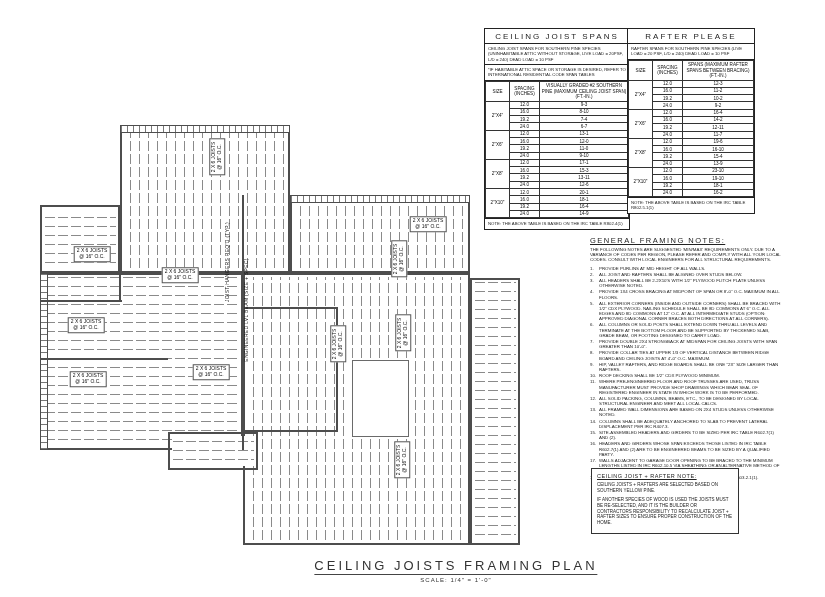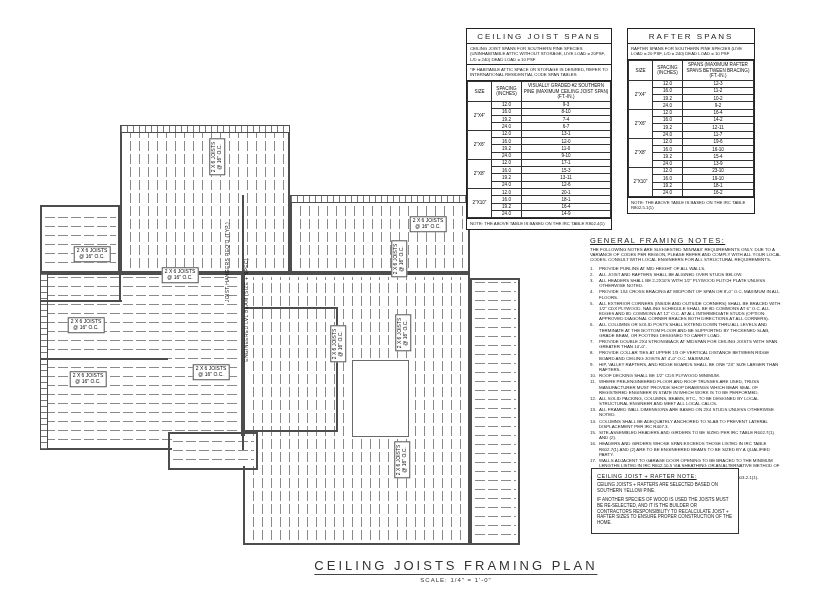--- a/index.html
+++ b/index.html
@@ -168,21 +168,21 @@
       <span></span>
     </div>
   </div>
 
   <div class="plan-title-wrap" style="left:408px;top:558px;margin-left:48px;">
     <div class="plan-title">CEILING JOISTS FRAMING PLAN</div>
     <div class="plan-scale">SCALE: 1/4" = 1'-0"</div>
   </div>
 </div>
 
-<div class="spantable" style="left:466px;top:28px;width:146px;">
+<div class="spantable" style="left:484px;top:28px;width:146px;">
   <div class="tt">CEILING JOIST SPANS</div>
   <div class="tsub">CEILING JOIST SPANS FOR SOUTHERN PINE SPECIES (UNINHABITABLE ATTIC WITHOUT STORAGE, LIVE LOAD = 20PSF, L/D = 240) DEAD LOAD = 10 PSF</div>
   <div class="tsub">*IF HABITABLE ATTIC SPACE OR STORAGE IS DESIRED, REFER TO INTERNATIONAL RESIDENTIAL CODE SPAN TABLES</div>
   <table>
     <thead>
       <tr>
         <th class="c-size">SIZE</th>
         <th class="c-sp">SPACING (INCHES)</th>
         <th>VISUALLY GRADED #2 SOUTHERN PINE (MAXIMUM CEILING JOIST SPAN) (FT.-IN.)</th>
       </tr>
@@ -261,21 +261,21 @@
       <tr>
         <td>24.0</td>
         <td>14-9</td>
       </tr>
     </tbody>
   </table>
   <div class="tnote">NOTE: THE ABOVE TABLE IS BASED ON THE IRC TABLE R802.4(1)</div>
 </div>
 
 <div class="spantable" style="left:627px;top:28px;width:128px;">
-  <div class="tt">RAFTER SPANS</div>
+  <div class="tt">RAFTER PLEASE</div>
   <div class="tsub">RAFTER SPANS FOR SOUTHERN PINE SPECIES (LIVE LOAD = 20 PSF, L/D = 240) DEAD LOAD = 10 PSF</div>
   <table>
     <thead>
       <tr>
         <th class="c-size">SIZE</th>
         <th class="c-sp">SPACING (INCHES)</th>
         <th>SPANS (MAXIMUM RAFTER SPANS BETWEEN BRACING) (FT.-IN.)</th>
       </tr>
     </thead>
     <tbody>

